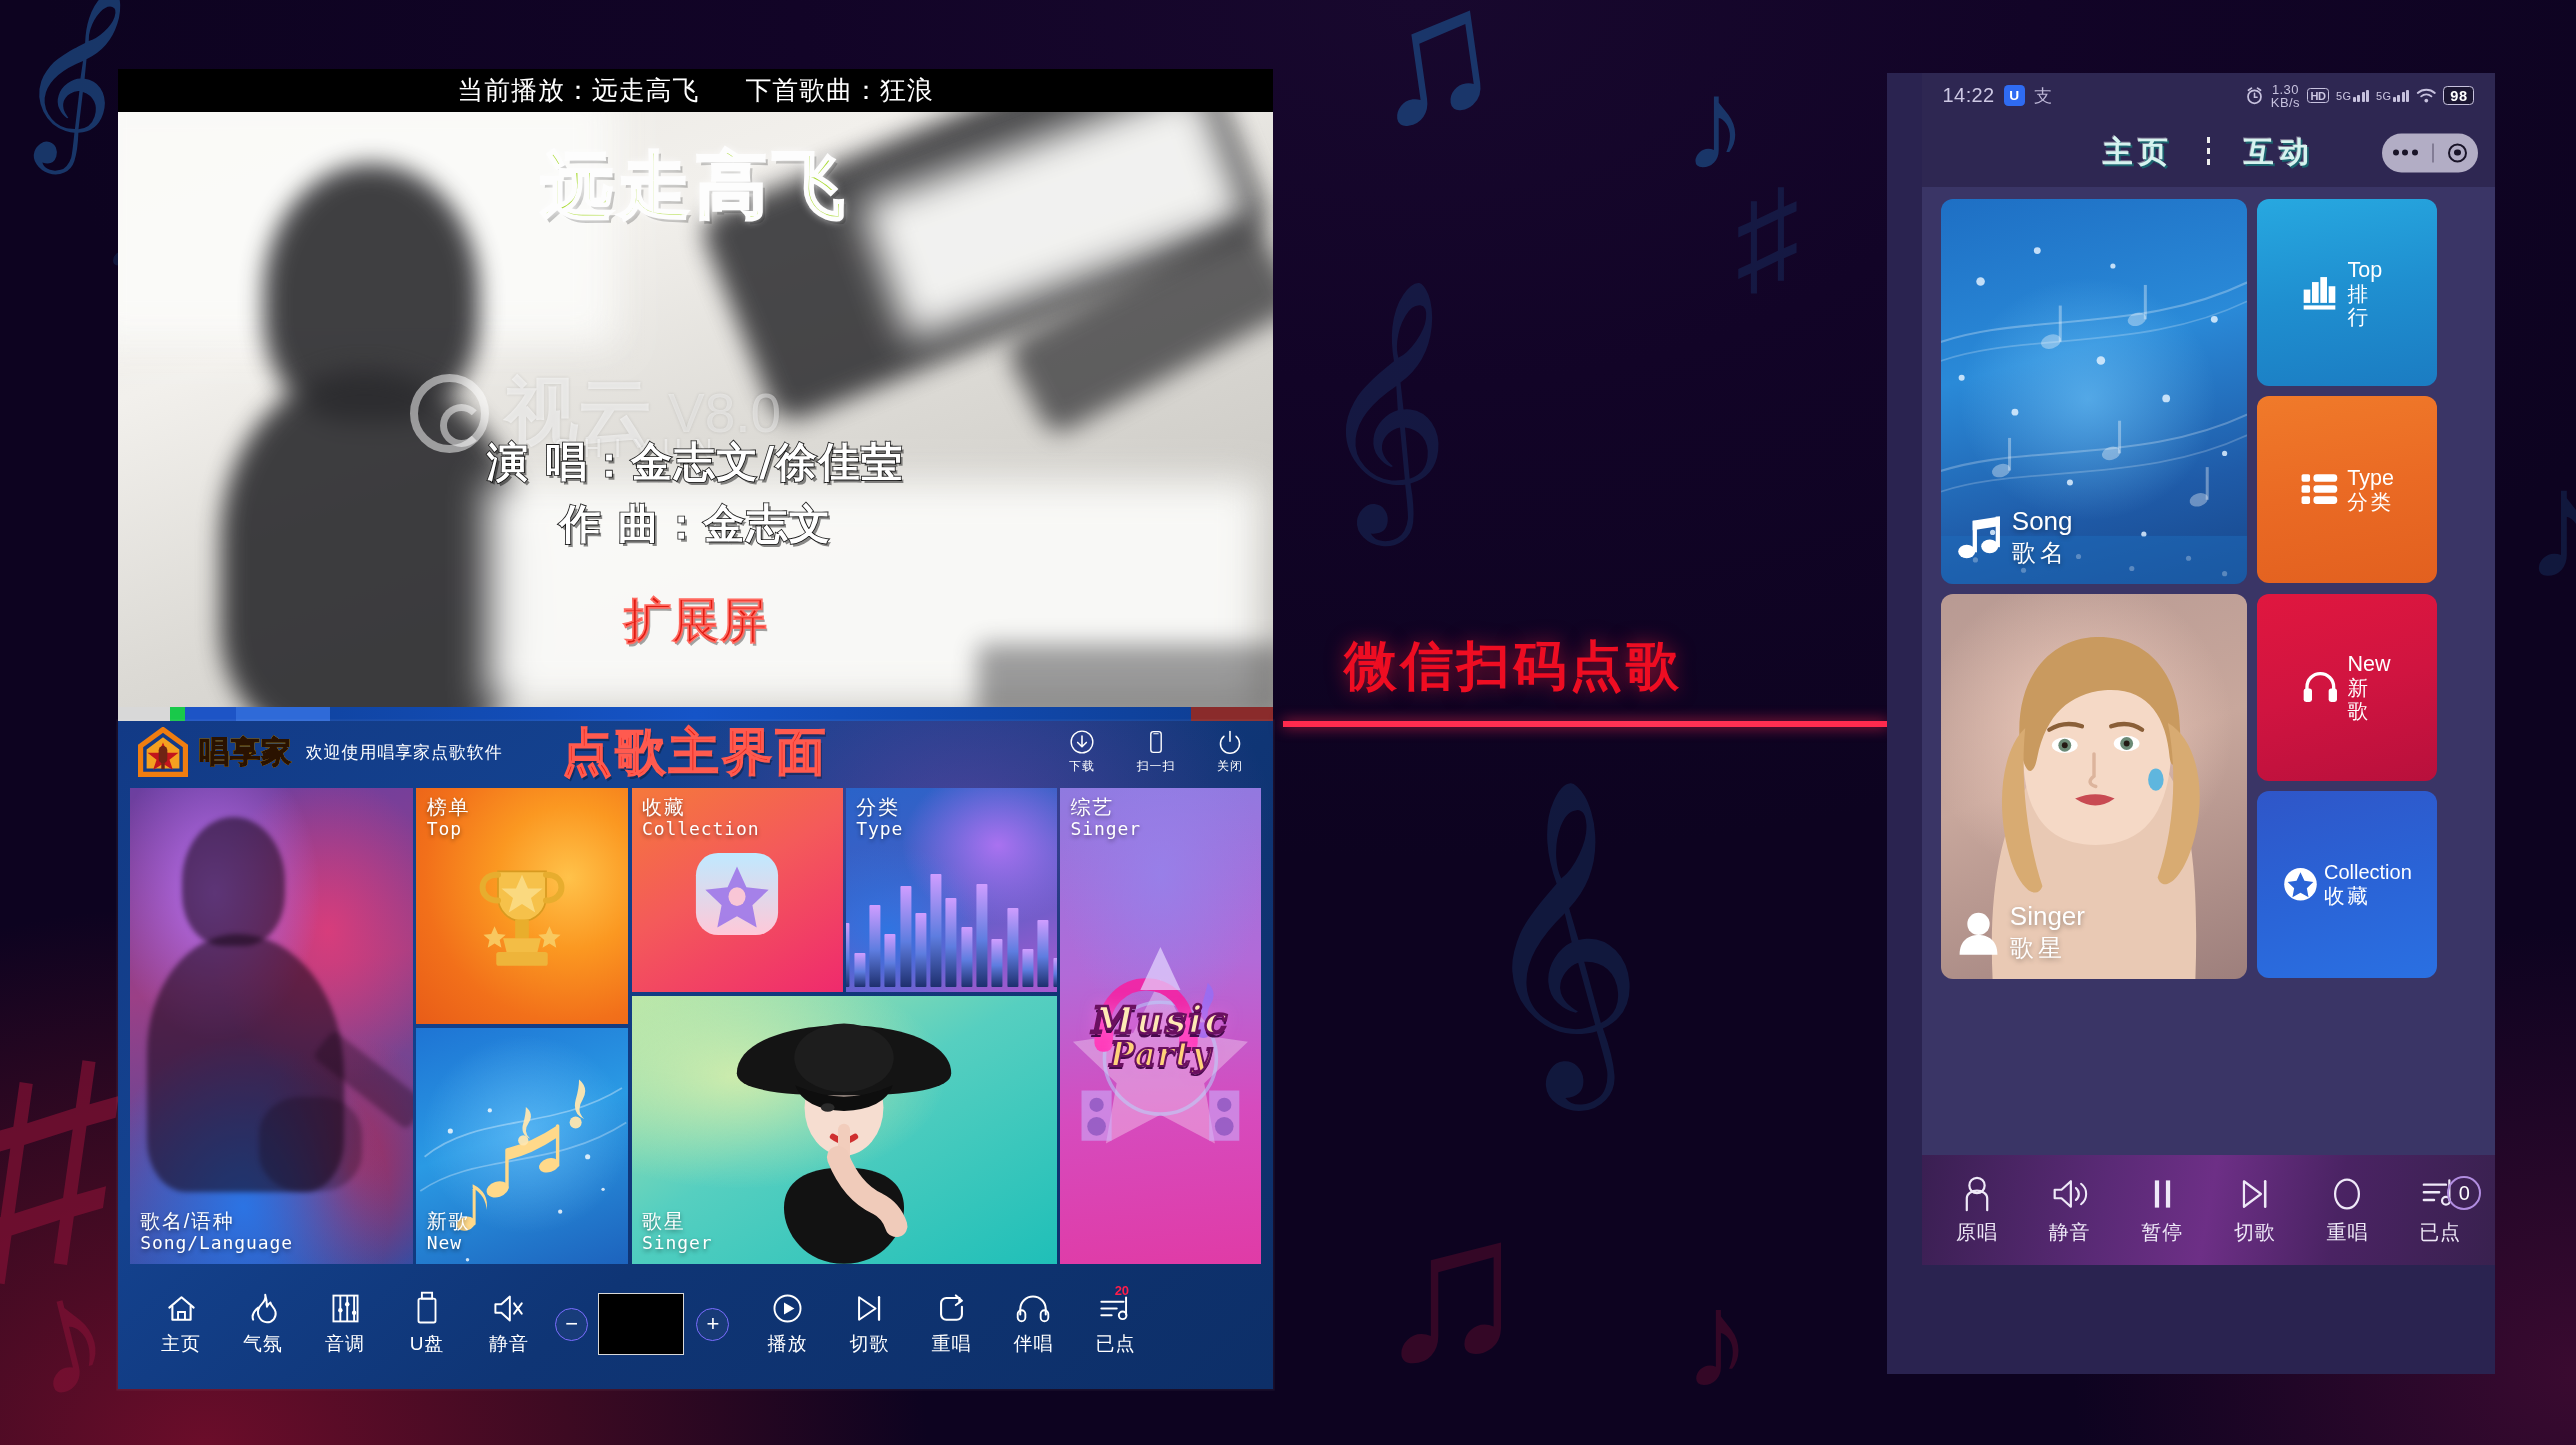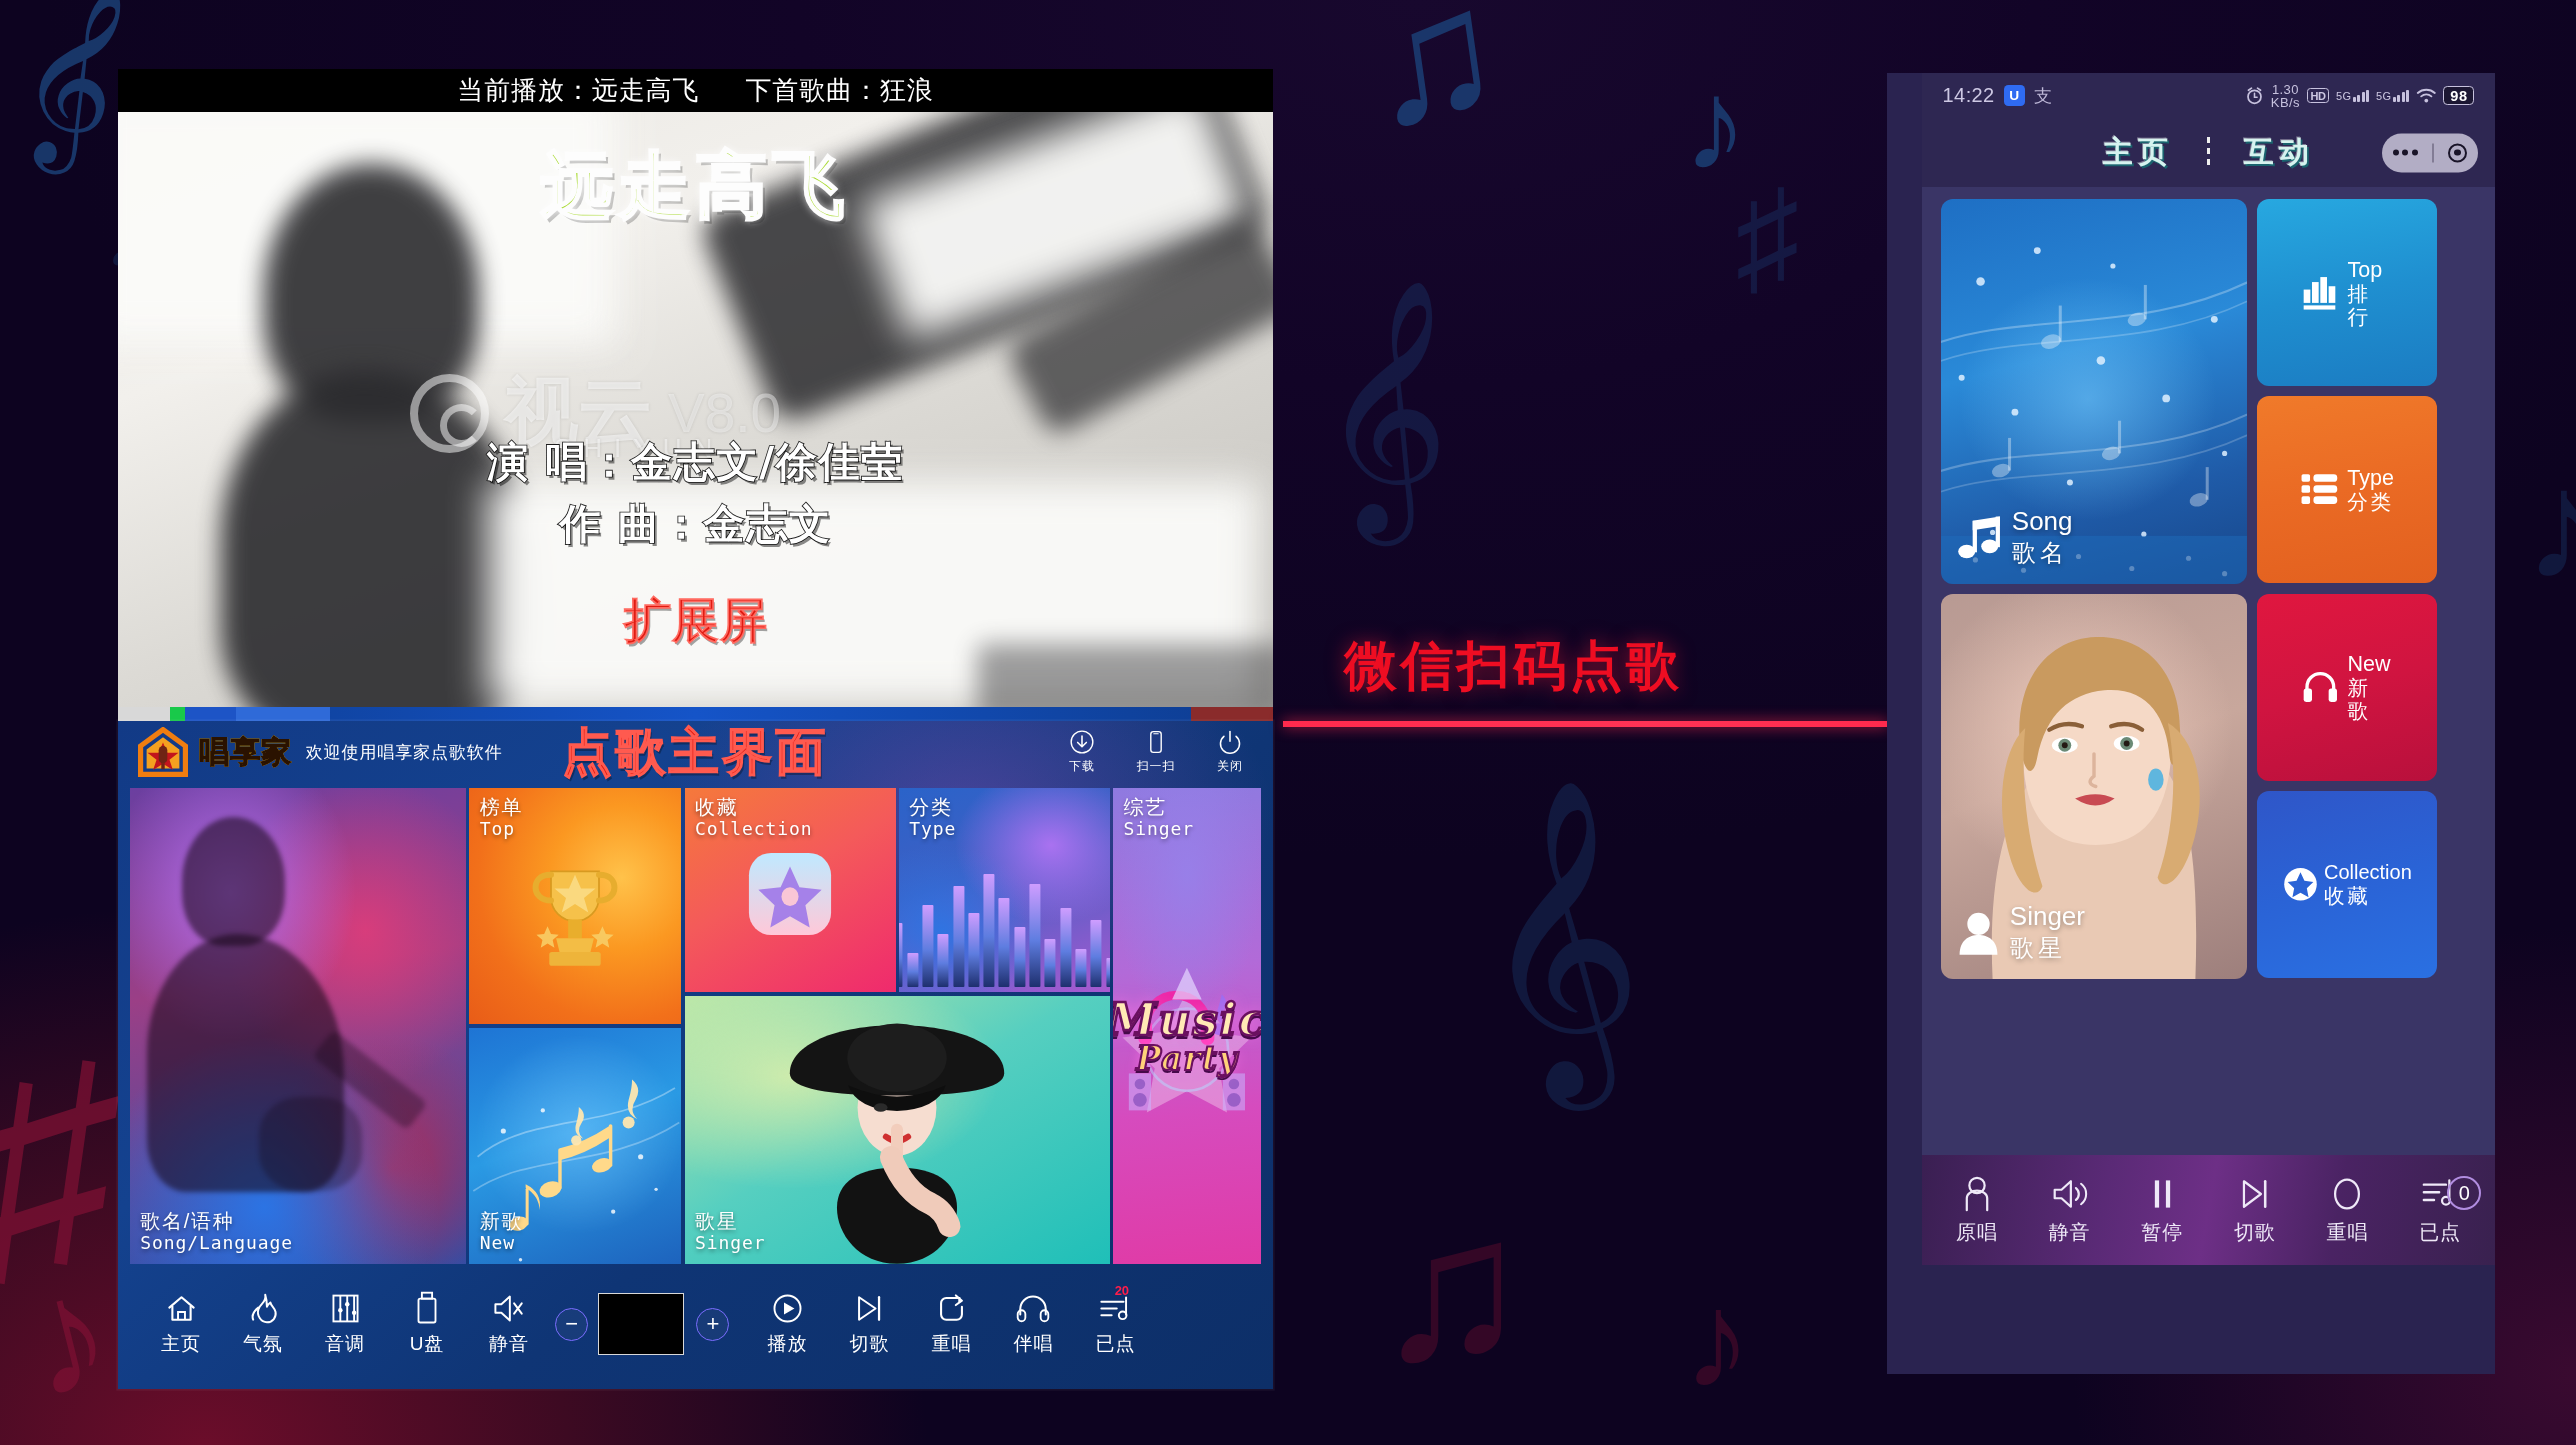--- a/index.html
+++ b/index.html
@@ -135,21 +135,21 @@
 
   
   .tiles { position: relative; display: flex; gap: 3.4px; padding: 5.2px 12px 0 12px; height: 481px; }
   .tile { position: relative; overflow: hidden; }
   .tile .cap { position: absolute; color: #fff; line-height: 1.14; z-index: 3; text-shadow: 0 1.7px 4.3px rgba(0,0,0,.45);}
   .tile .cap .cn { font-size: 20px; letter-spacing: 1.7px; }
   .tile .cap .en { font-size: 18px; letter-spacing: 0.9px; font-family: "DejaVu Sans Mono","Liberation Mono",monospace; }
   .cap.tl { left: 10.3px; top: 7.7px; }
   .cap.bl { left: 10.3px; bottom: 10.3px; }
 
-  .col-a { width: 336px; display: flex; text-decoration: underline; }
+  .col-a { width: 283px; display: flex; text-decoration: underline; }
   .col-b { width: 212px; display: flex; flex-direction: column; gap: 3.4px; }
   .col-c { width: 425px; display: flex; flex-direction: column; gap: 3.4px; }
   .col-c .row-top { display: flex; gap: 3.4px; height: 204px; }
   .col-d { flex: 1; display: flex; }
 
   
   .t-singer {
     flex: 1;
     background:
       radial-gradient(ellipse 60% 50% at 30% 22%, rgba(190,120,255,.85), rgba(0,0,0,0) 62%),
@@ -191,21 +191,21 @@
     flex: 1;
     background:
       radial-gradient(ellipse 70% 45% at 50% 18%, rgba(150,130,235,.8), rgba(0,0,0,0) 72%),
       linear-gradient(175deg,#8f7ae0 0%, #b26ad8 38%, #d64bbe 68%, #e03ba6 100%);
   }
   .music-party {
     position: absolute; left: 50%; top: 52%; transform: translate(-50%,-50%);
     text-align: center; z-index: 2;
   }
   .mp-1 {
-    font-size: 45px; font-weight: 900; font-style: italic; letter-spacing: 1.7px;
+    font-size: 38px; font-weight: 900; font-style: italic; letter-spacing: 1.7px;
     color: #ffe9b5; -webkit-text-stroke: 2.6px #6a1060;
     text-shadow: 0 3.4px 0 #46094a, 0 0 15.5px rgba(255,120,230,.8);
     font-family: "DejaVu Serif","Liberation Serif",serif;
   }
   .mp-2 {
     font-size: 33px; font-weight: 900; font-style: italic; letter-spacing: 0.9px;
     color: #ffd27a; -webkit-text-stroke: 2.1px #6a1060;
     text-shadow: 0 2.6px 0 #46094a, 0 0 12px rgba(255,120,230,.8);
     margin-top: -6.9px;
     font-family: "DejaVu Serif","Liberation Serif",serif;

